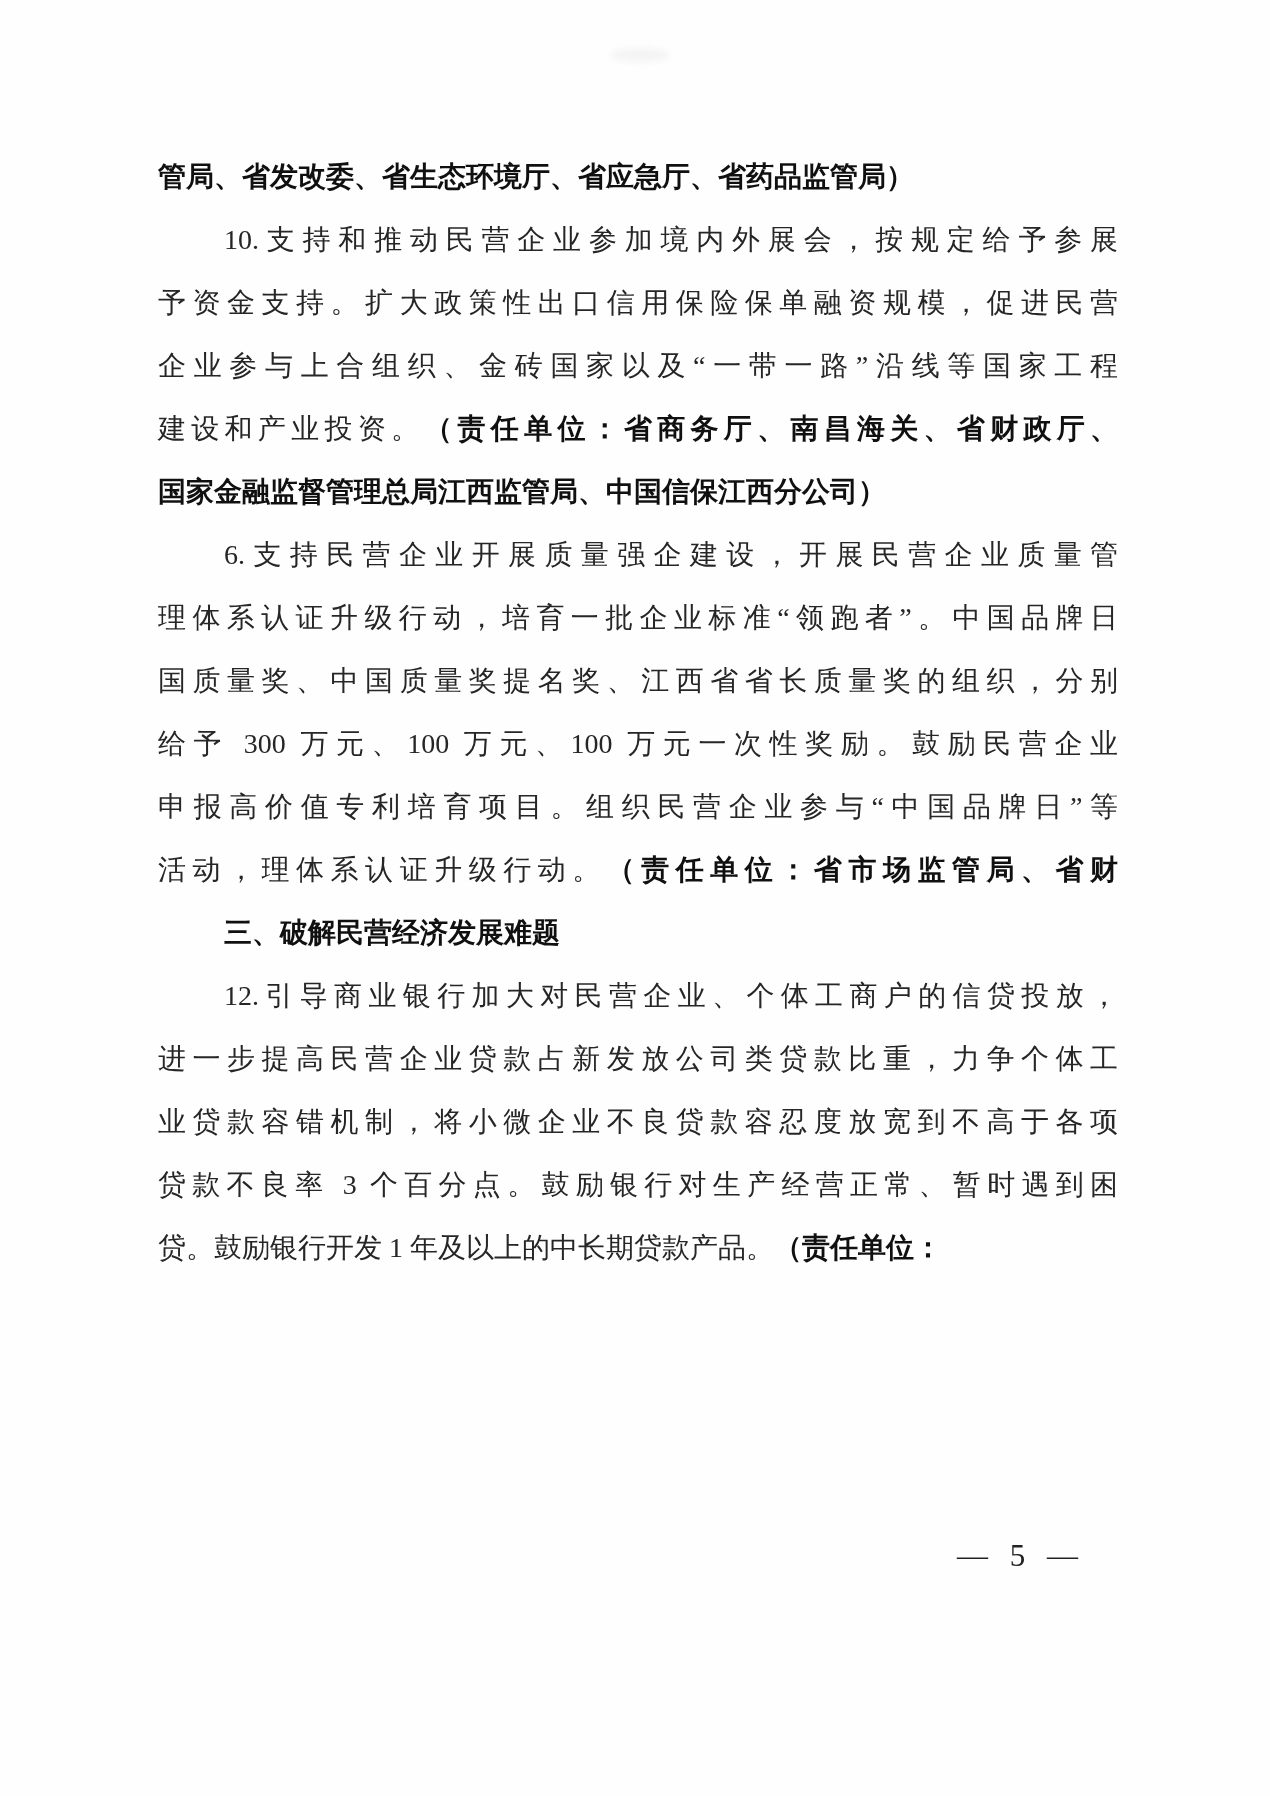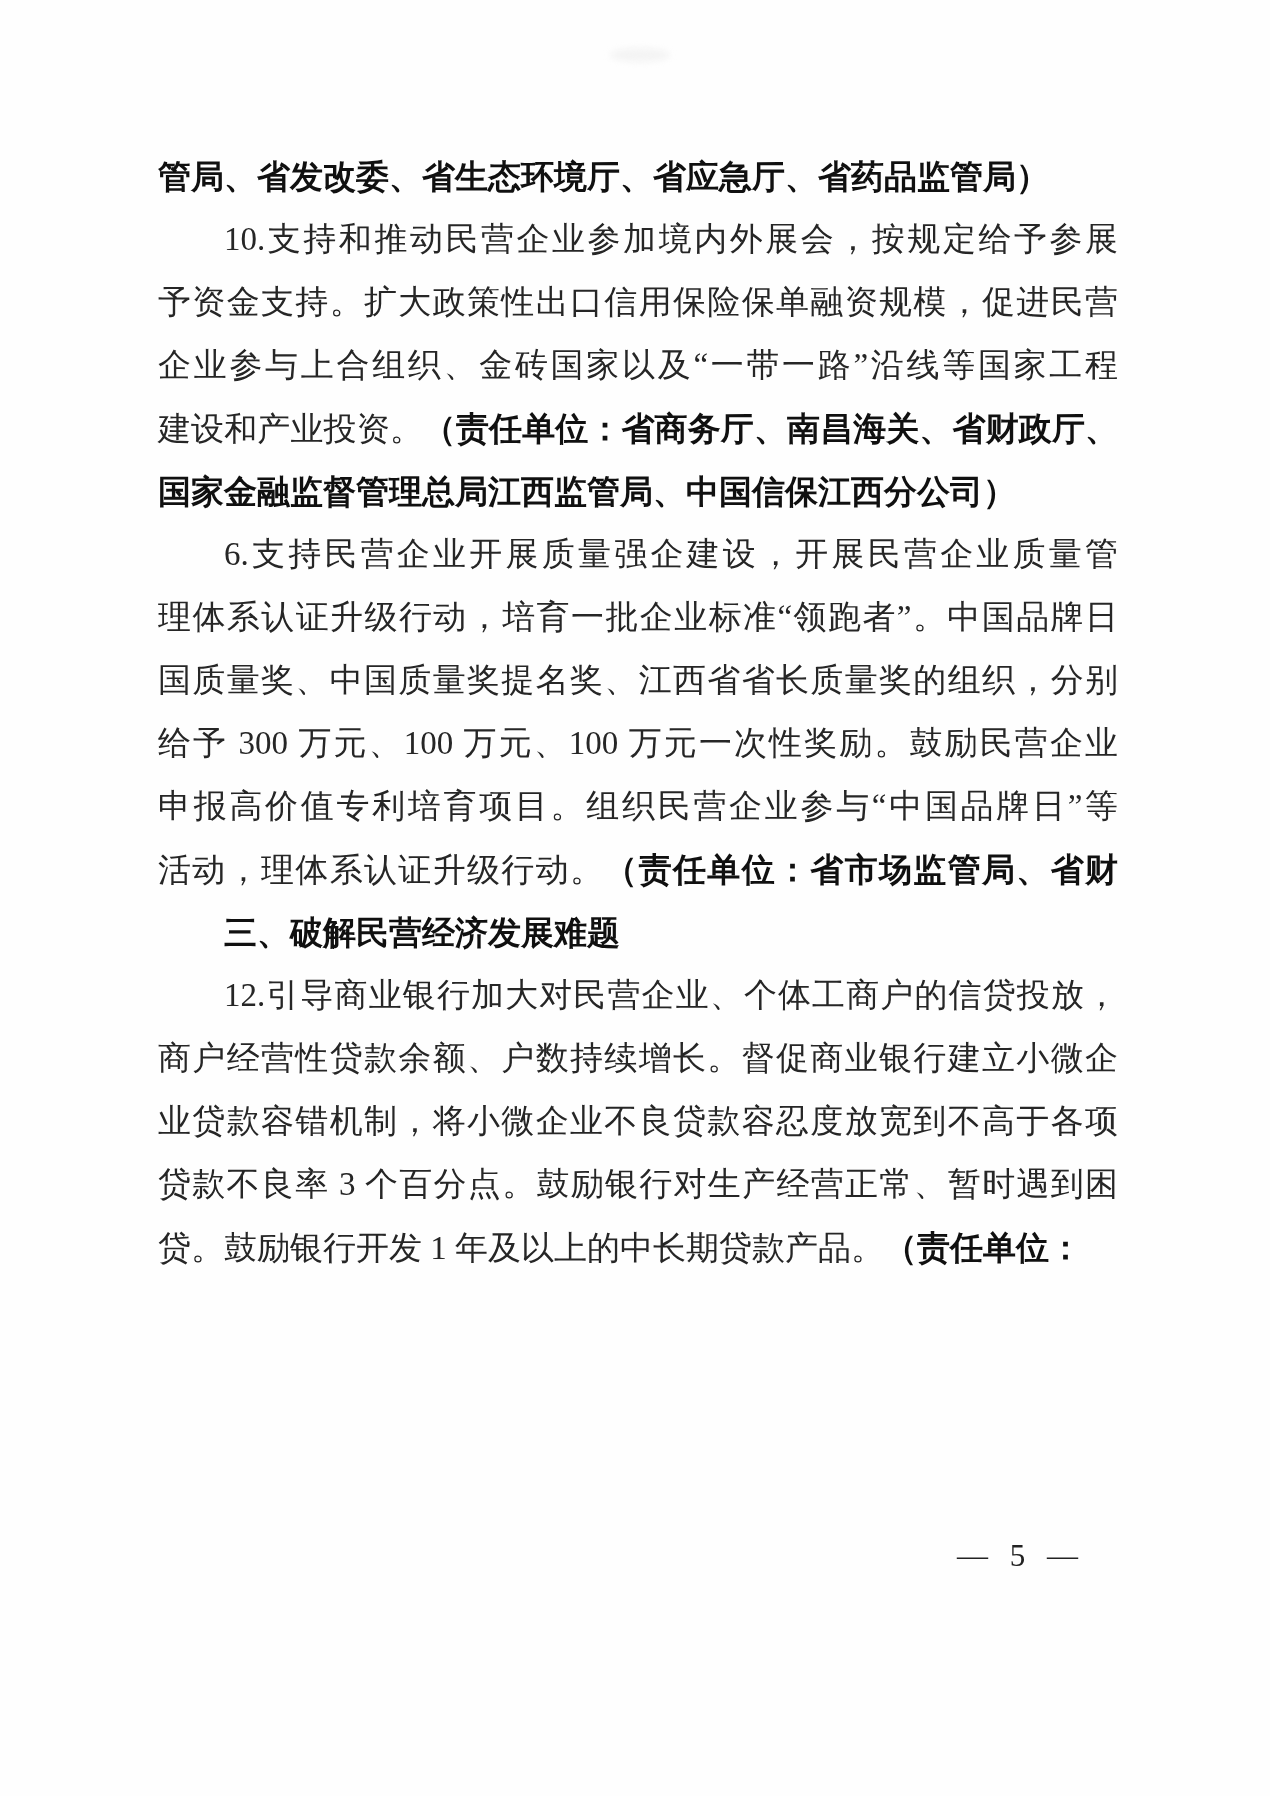--- a/index.html
+++ b/index.html
@@ -18,21 +18,21 @@
     color: #262626;
   }
   .doc {
     position: absolute;
     left: 158px;
     top: 145px;
     width: 960px;
   }
   .para { margin: 0; padding: 0; }
   .line {
-    font-size: 33px;
+    font-size: 28px;
     line-height: 63px;
     height: 63px;
     text-align: justify;
     text-align-last: justify;
     letter-spacing: 0;
   }
   .line.last {
     text-align-last: left;
   }
   .line.indent {
@@ -87,20 +87,20 @@
         <div class="line"><span class="run">国质量奖、中国质量奖提名奖、江西省省长质量奖的组织，分别</span></div>
         <div class="line"><span class="run">给予 300 万元、100 万元、100 万元一次性奖励。鼓励民营企业</span></div>
         <div class="line"><span class="run">申报高价值专利培育项目。组织民营企业参与“中国品牌日”等</span></div>
         <div class="line"><span class="run">活动，理体系认证升级行动。</span><span class="run bold">（责任单位：省市场监管局、省财</span></div>
       </div>
       <div class="para">
         <div class="line indent last"><span class="run bold">三、破解民营经济发展难题</span></div>
       </div>
       <div class="para">
         <div class="line indent"><span class="run">12.引导商业银行加大对民营企业、个体工商户的信贷投放，</span></div>
-        <div class="line"><span class="run">商户经营性贷款余额、户数持续增长。督促商业银行建立小微企</span></div>
+        <div class="line"><span class="run">进一步提高民营企业贷款占新发放公司类贷款比重，力争个体工</span></div>
         <div class="line"><span class="run">业贷款容错机制，将小微企业不良贷款容忍度放宽到不高于各项</span></div>
         <div class="line"><span class="run">贷款不良率 3 个百分点。鼓励银行对生产经营正常、暂时遇到困</span></div>
         <div class="line last"><span class="run">贷。鼓励银行开发 1 年及以上的中长期贷款产品。</span><span class="run bold">（责任单位：</span></div>
       </div>
     </div>
   <div class="pageno">— 5 —</div>
 </div>
 
 </body></html>

